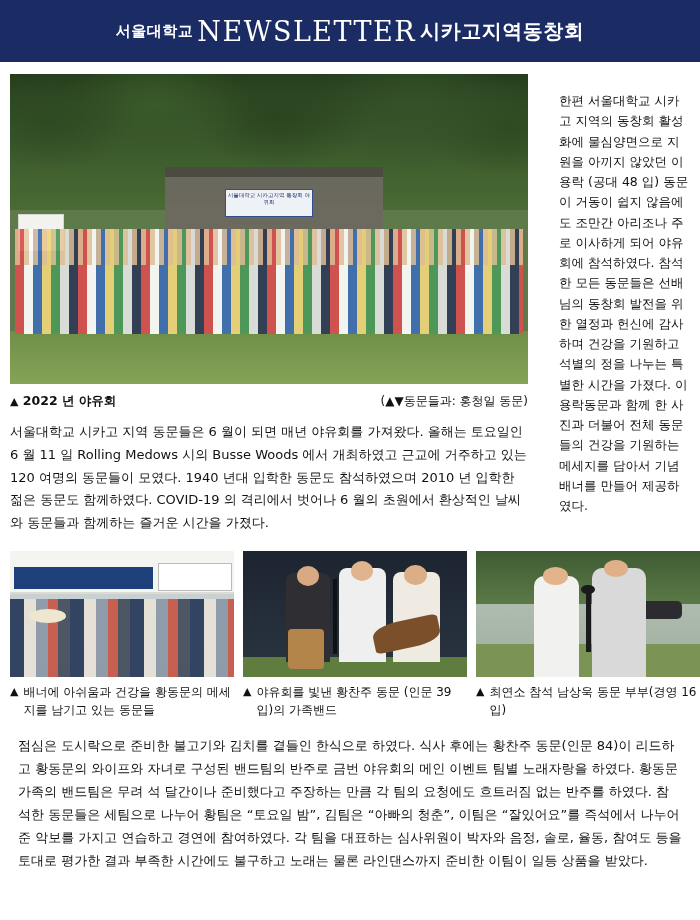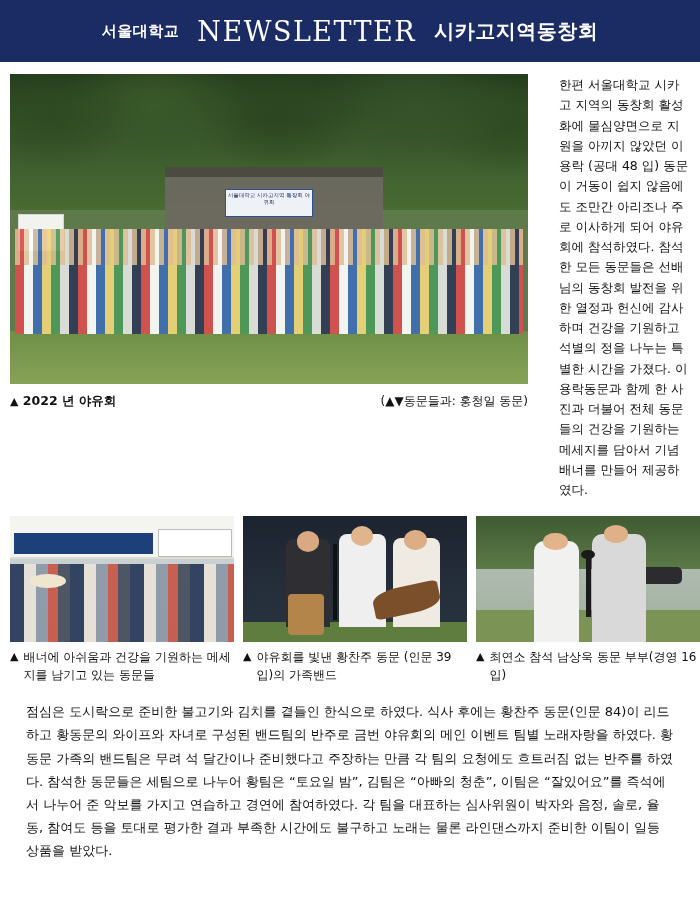--- a/index.html
+++ b/index.html
@@ -17,21 +17,21 @@
   }
 
   
   .masthead {
     height: 62px;
     background: #1b2b63;
     color: #ffffff;
     display: flex;
     align-items: center;
     justify-content: center;
-    gap: 18px;
+    gap: 4px;
   }
   .masthead .side-left {
     font-size: 15px;
     font-weight: bold;
     letter-spacing: 0.5px;
   }
   .masthead .title {
     font-family: "DejaVu Serif", "Liberation Serif", serif;
     font-size: 27px;
     letter-spacing: 1.5px;
@@ -54,20 +54,21 @@
   }
   .left-col {
     width: 626px;
   }
   .right-col {
     width: 152px;
     font-size: 12.5px;
     line-height: 1.62;
     color: #111;
     padding-top: 1px;
+    margin-top: 16px;
   }
   .right-col p { margin: 0; }
 
   
   .hero-photo {
     width: 518px;
     height: 310px;
     position: relative;
     overflow: hidden;
     background: #5f7a4a;
@@ -226,21 +227,21 @@
   .p3-mic-head { position:absolute; left:47%; top:27%; width:6%; height:7%; background:#1a1a1a; border-radius:50%; }
 
   
   .bottom-text {
     margin-top: 15px;
     font-size: 13px;
     line-height: 1.78;
     color: #111;
     width: 680px;
   }
-  .bottom-text p { margin: 16px; }
+  .bottom-text p { margin: 8px; }
 </style>
 </head>
 <body>
 
 <div class="masthead">
   <div class="side-left">서울대학교</div>
   <div class="title">NEWSLETTER</div>
   <div class="side-right">시카고지역동창회</div>
 </div>
 
@@ -263,41 +264,44 @@
       </div>
 
       <div class="caption-row">
         <div class="caption-left">
           <span class="tri">▲</span>
           <span>2022 년 야유회</span>
         </div>
         <div class="caption-right">(▲▼동문들과: 홍청일 동문)</div>
       </div>
 
+      <div class="body-text">
+        <p>서울대학교 시카고 지역 동문들은 6 월이 되면 매년 야유회를 가져왔다. 올해는 토요일인 6 월 11 일 Rolling Medows 시의 Busse Woods 에서 개최하였고 근교에 거주하고 있는 120 여명의 동문들이 모였다. 1940 년대 입학한 동문도 참석하였으며 2010 년 입학한 젊은 동문도 함께하였다. COVID-19 의 격리에서 벗어나 6 월의 초원에서 환상적인 날씨와 동문들과 함께하는 즐거운 시간을 가졌다.</p>
+      </div>
     </div>
 
     <div class="right-col">
       <p>한편 서울대학교 시카고 지역의 동창회 활성화에 물심양면으로 지원을 아끼지 않았던 이용락 (공대 48 입) 동문이 거동이 쉽지 않음에도 조만간 아리조나 주로 이사하게 되어 야유회에 참석하였다. 참석한 모든 동문들은 선배님의 동창회 발전을 위한 열정과 헌신에 감사하며 건강을 기원하고 석별의 정을 나누는 특별한 시간을 가졌다. 이용락동문과 함께 한 사진과 더불어 전체 동문들의 건강을 기원하는 메세지를 담아서 기념 배너를 만들어 제공하였다.</p>
     </div>
   </div>
 
   <div class="photo-row">
 
     <div class="photo-cell">
       <div class="photo-box">
         <div class="p1-sky"></div>
         <div class="p1-tent"></div>
         <div class="p1-banner"></div>
         <div class="p1-sign"></div>
         <div class="p1-people"></div>
         <div class="p1-hat"></div>
       </div>
       <div class="photo-caption">
         <span class="tri">▲</span>
-        <span>배너에 아쉬움과 건강을 기원하는 메세지를 남기고 있는 동문들</span>
+        <span>배너에 아쉬움과 건강을 황동문의 메세지를 남기고 있는 동문들</span>
       </div>
     </div>
 
     <div class="photo-cell">
       <div class="photo-box">
         <div class="p2-bg"></div>
         <div class="p2-grass"></div>
         <div class="p2-p1"></div>
         <div class="p2-p2"></div>
         <div class="p2-p3"></div>

